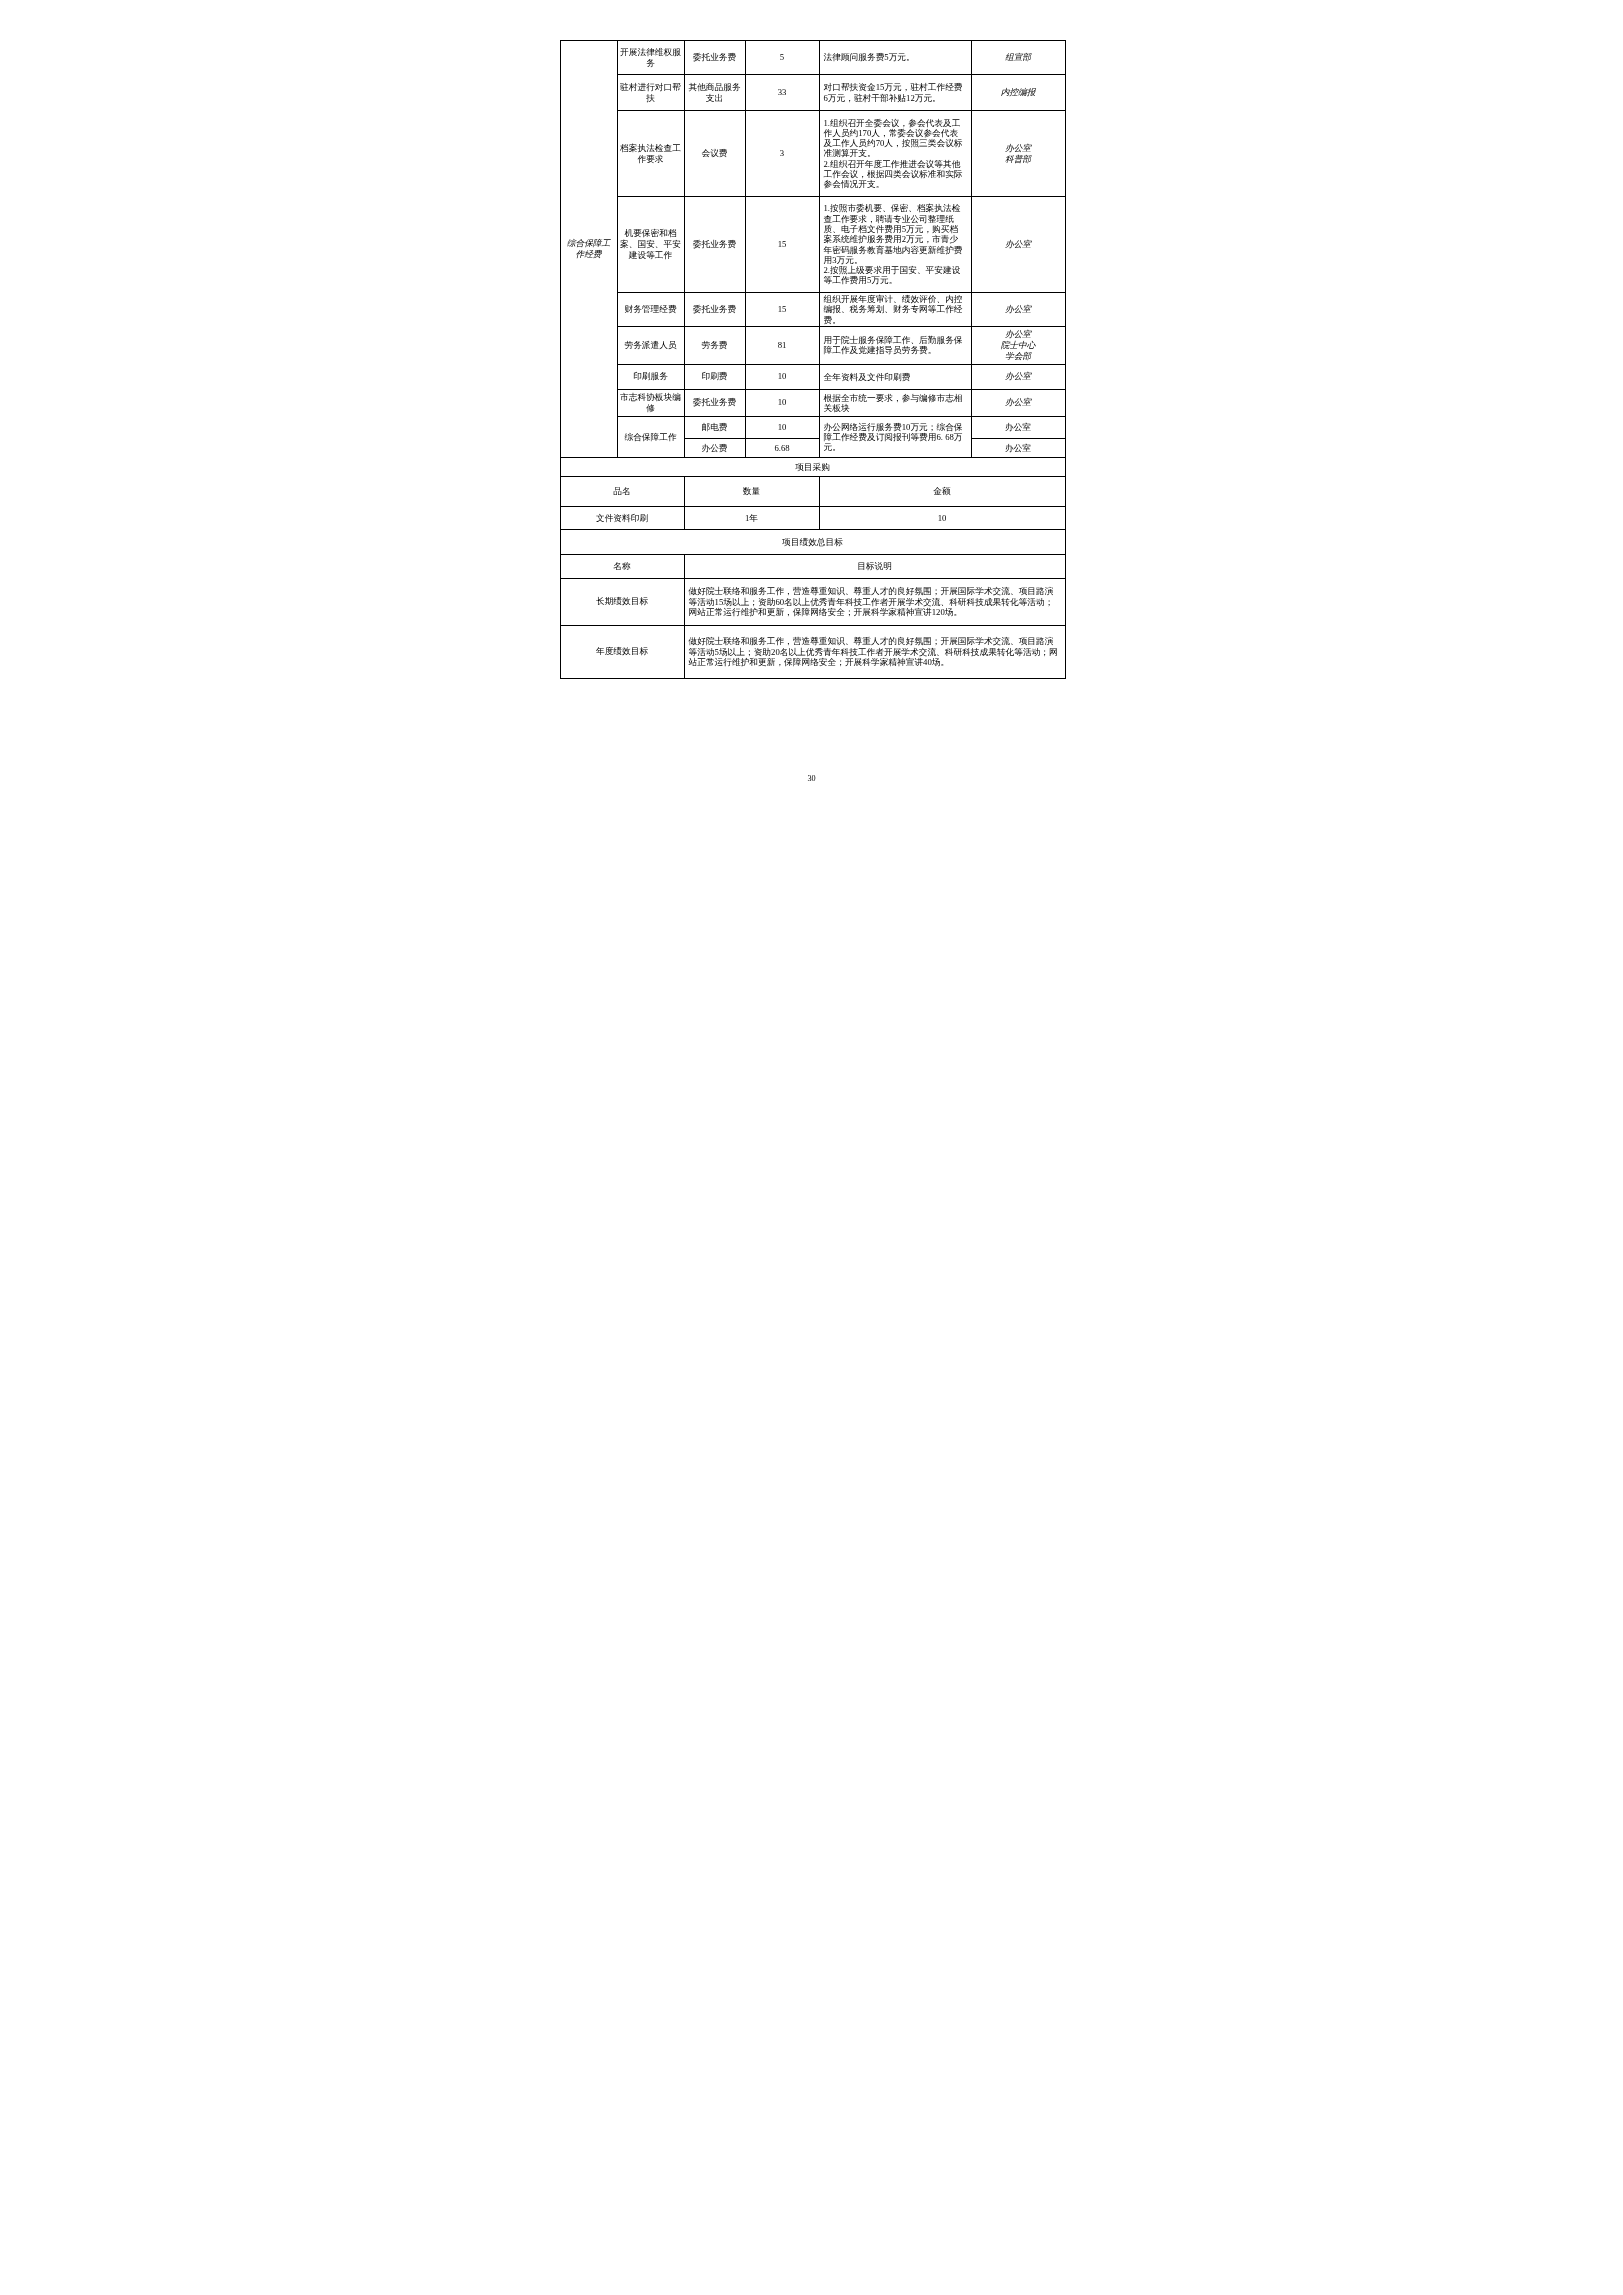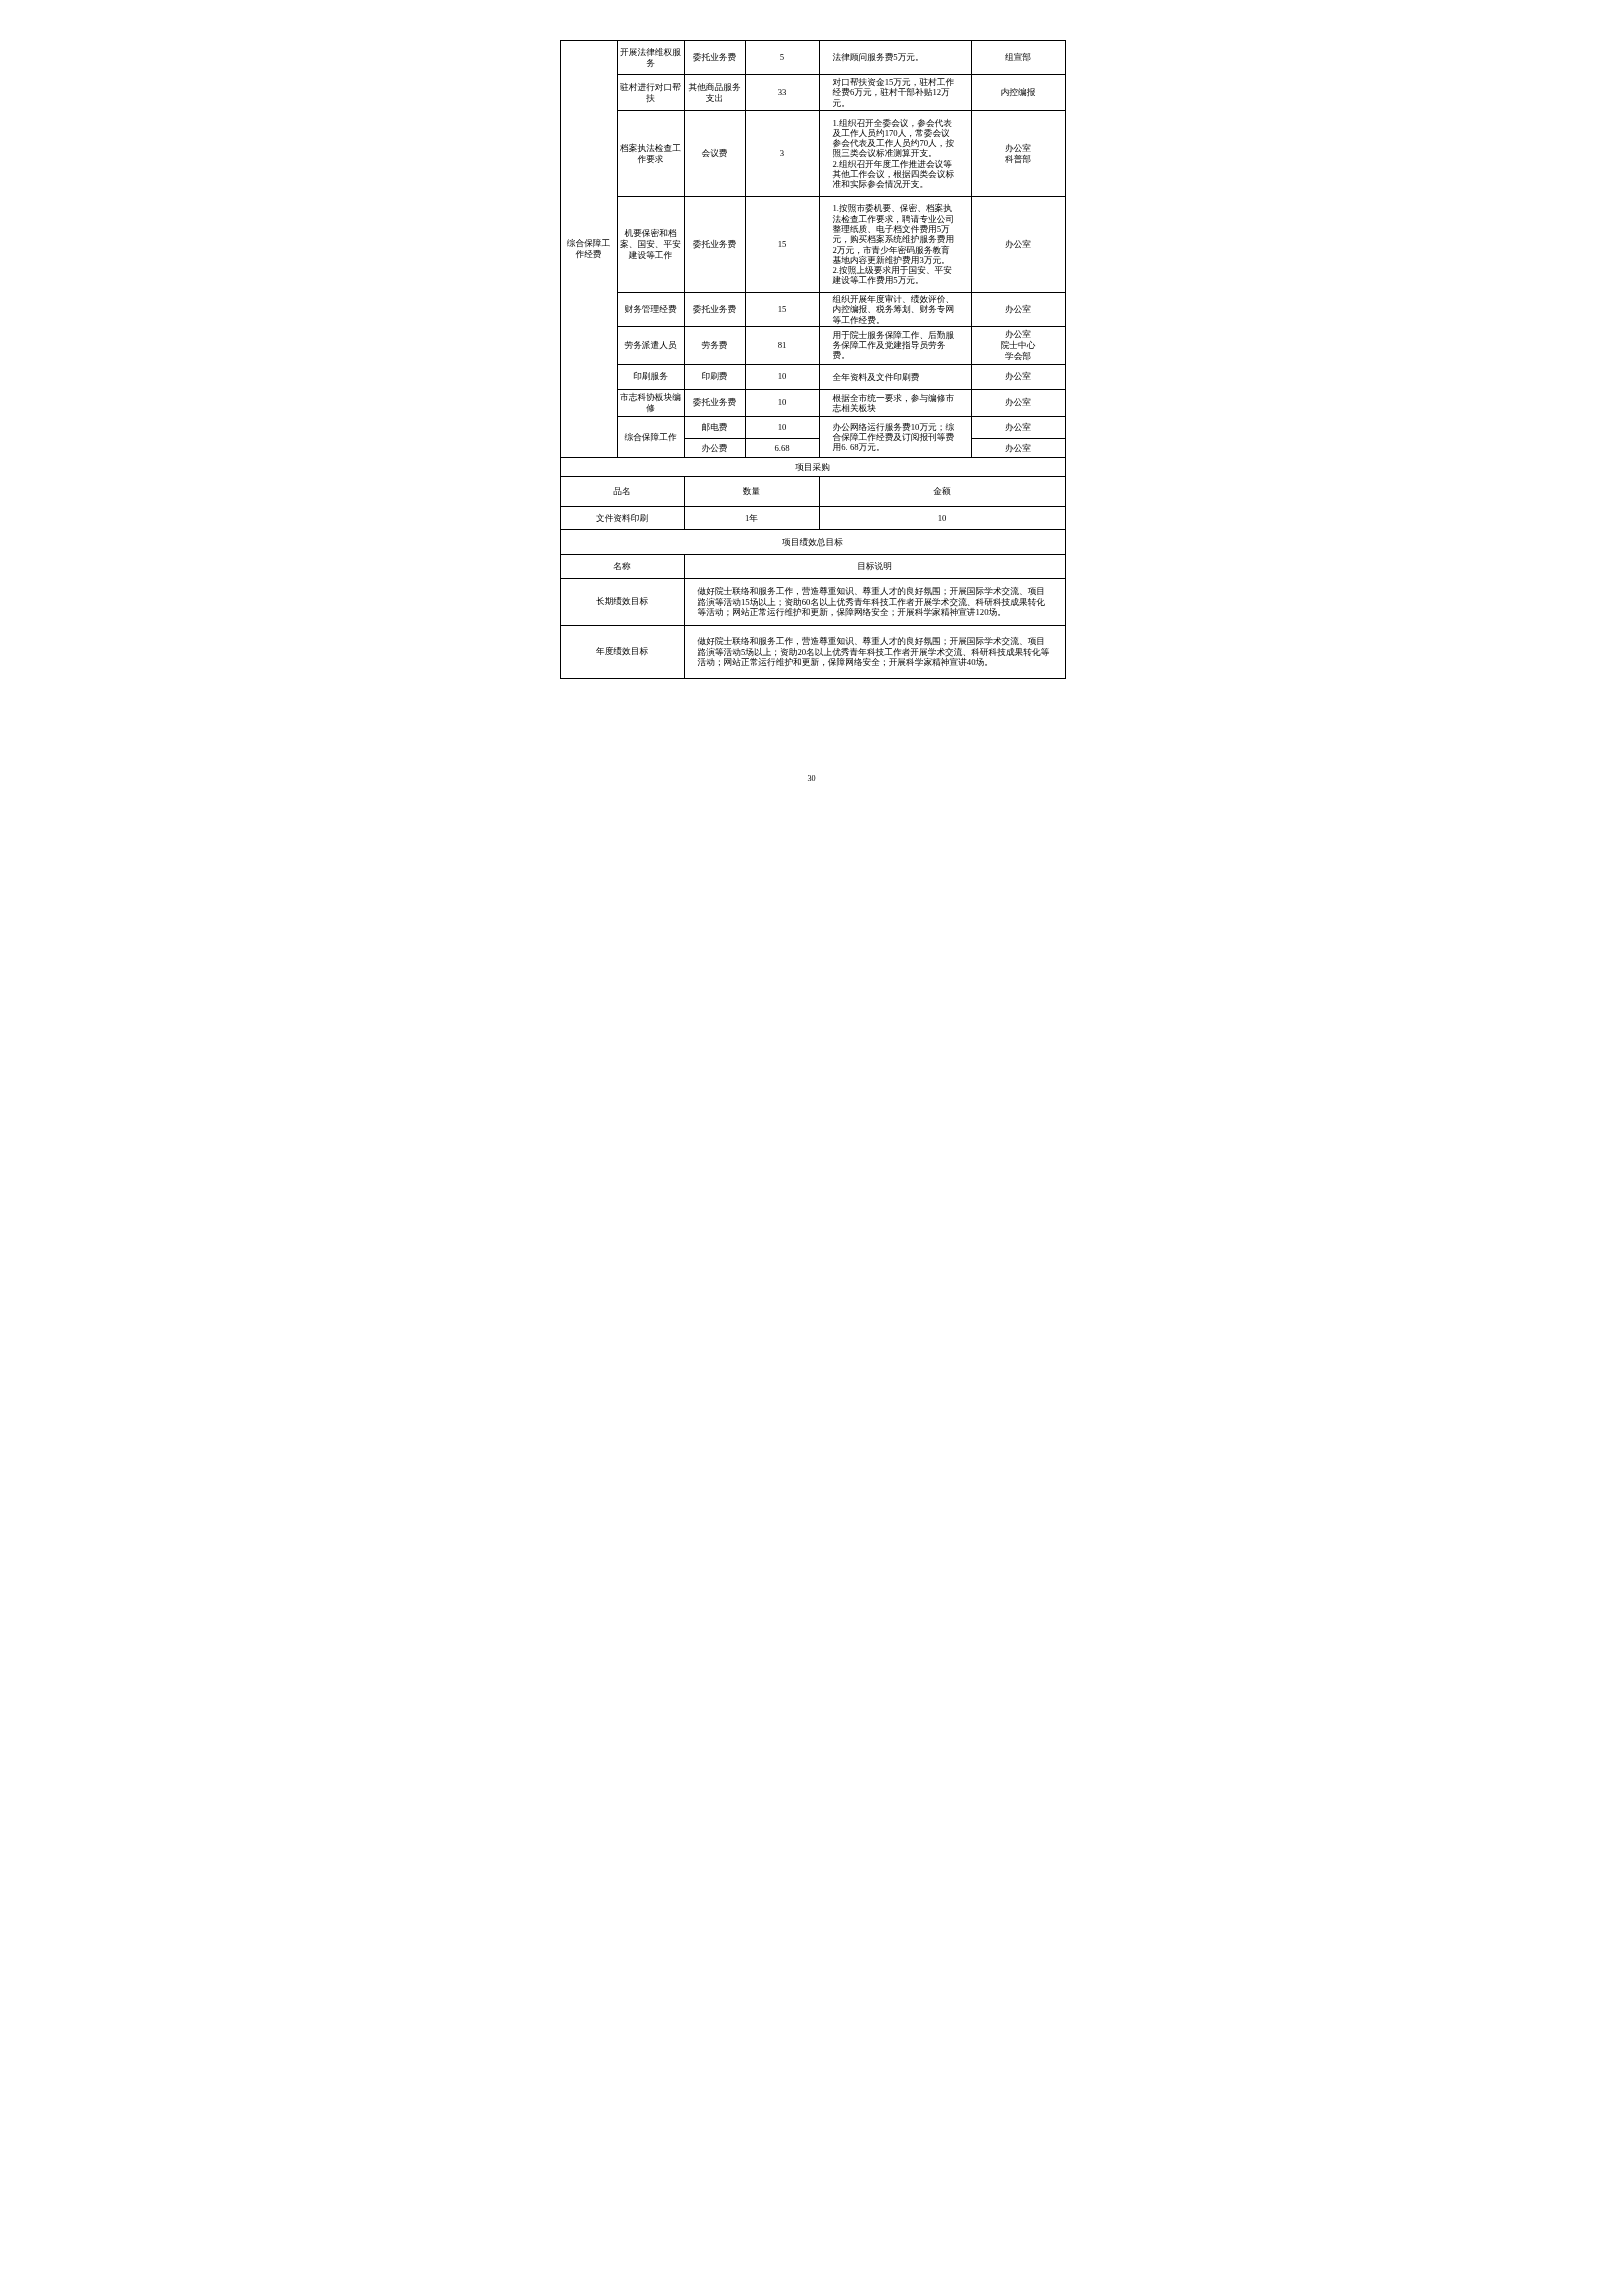--- a/index.html
+++ b/index.html
@@ -25,25 +25,25 @@
     font-size:8.7px;
     line-height:1.25;
     text-align:center;
     vertical-align:middle;
     padding:1px 2px;
     overflow:hidden;
     word-break:break-all;
   }
   td.desc{
     text-align:left;
-    padding:1px 13px;
+    padding:1px 4px;
     line-height:1.18;
     white-space:pre-line;
   }
-  td.pre{white-space:pre-line;}
+  td.pre{white-space:pre-line;font-style:italic;}
   .page-number{
     position:absolute;
     left:0;right:0;
     top:774px;
     text-align:center;
     font-size:8.2px;
   }
 </style>
 </head>
 <body>

